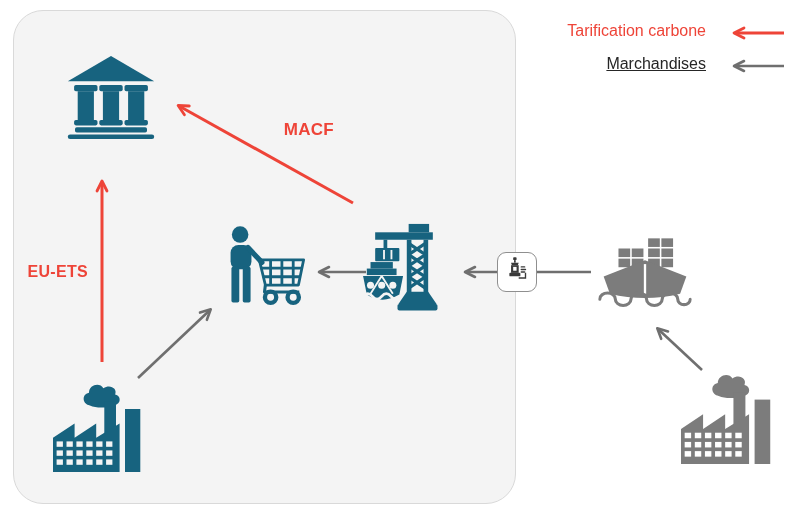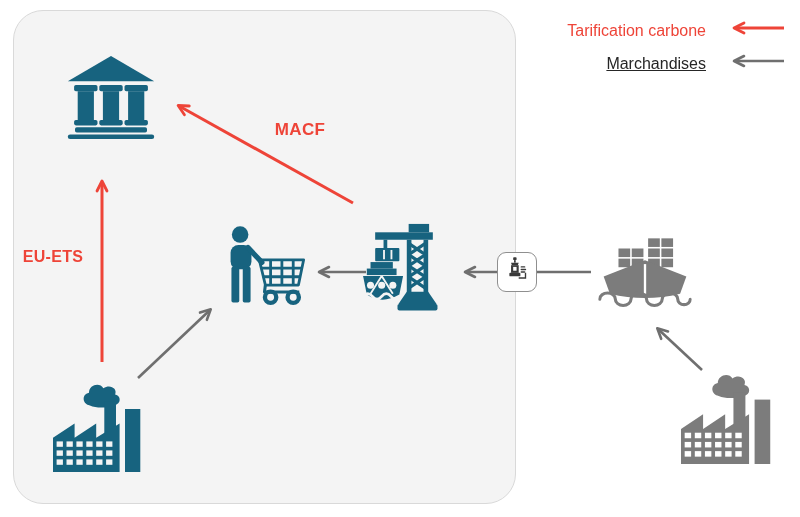--- a/index.html
+++ b/index.html
@@ -13,28 +13,28 @@
     border:1px solid var(--panel-border,#D9D9D9);
     border-radius:30px;box-sizing:border-box;
   }
   .overlay{position:absolute;left:0;top:0;pointer-events:none;}
   .node{position:absolute;}
   .node svg{display:block;width:100%;height:100%;}
   .teal{color:var(--teal,#17637F);--cutout:#F4F4F4;}
   .grayicon{color:var(--gray-icon,#7C7C7C);--cutout:#FFFFFF;}
   .flow-label{
     position:absolute;font-weight:bold;color:var(--red,#EE4438);
-    text-align:center;letter-spacing:.3px;
+    text-align:right;letter-spacing:.3px;
   }
   .lbl-macf{left:266px;top:120px;width:68px;font-size:17px;}
-  .lbl-euets{left:18px;top:248px;width:70px;font-size:16px;}
+  .lbl-euets{left:18px;top:263px;width:70px;font-size:16px;}
   .legend{
     position:absolute;top:20px;right:14px;display:flex;flex-direction:column;gap:12px;
   }
-  .legend-row{display:flex;align-items:flex-start;justify-content:flex-end;gap:16px;height:21px;}
+  .legend-row{display:flex;align-items:flex-end;justify-content:flex-end;gap:16px;height:21px;}
   .legend-label{font-size:16px;line-height:21px;}
   .legend-label.carbon{color:var(--red,#EE4438);}
   .legend-label.goods{color:var(--text-dark,#262626);text-decoration:underline;}
   .badge{
     position:absolute;left:497px;top:252px;width:40px;height:40px;box-sizing:border-box;
     background:#fff;border:1.5px solid #8F8F8F;border-radius:9px;
     display:flex;align-items:center;justify-content:center;
   }
   .badge svg{width:34px;height:34px;color:#3A3A3A;}
 </style>

